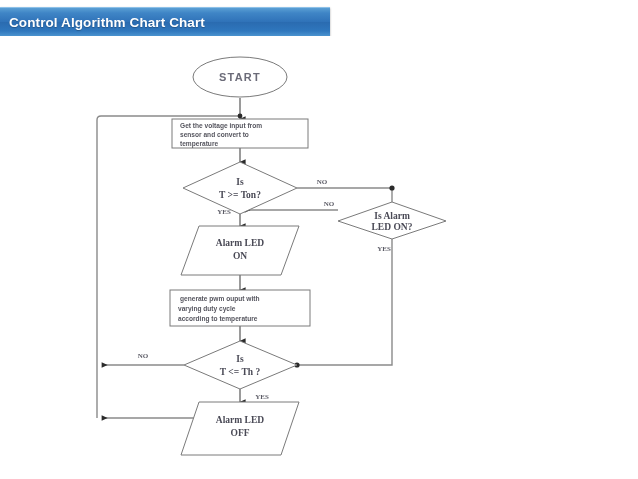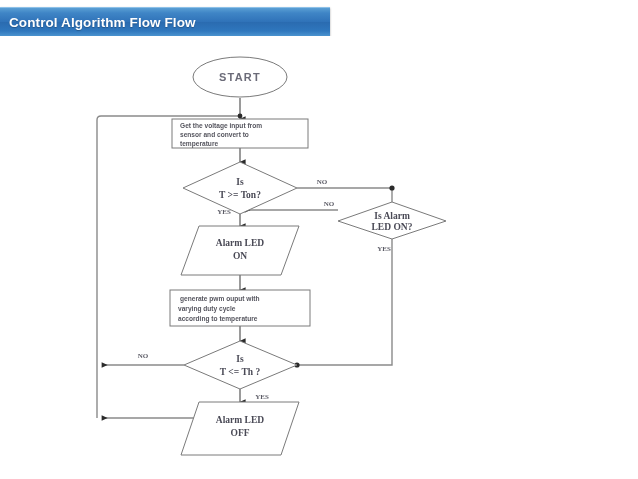--- a/index.html
+++ b/index.html
@@ -104,21 +104,21 @@
     font-family: "Liberation Serif", serif;
     font-size: 7px;
     font-weight: bold;
     text-anchor: middle;
   }
 </style>
 </head>
 <body>
 
 <div id="title-banner">
-  <span id="title-banner-text">Control Algorithm Flow Flow</span>
+  <span id="title-banner-text">Control Algorithm Chart Chart</span>
 </div>
 
 <div id="flowchart-canvas">
   <svg id="flowchart-svg" width="638" height="443" viewBox="0 0 638 443" xmlns="http://www.w3.org/2000/svg">
 
     <defs>
       <marker id="ah-down" markerWidth="8" markerHeight="8" refX="3.2" refY="6.2" orient="auto" markerUnits="userSpaceOnUse">
         <path d="M0.4,0.6 L6,0.6 L3.2,6.6 Z" class="arrow-head"></path>
       </marker>
       <marker id="ah-left" markerWidth="8" markerHeight="8" refX="6.2" refY="3.2" orient="auto" markerUnits="userSpaceOnUse">

